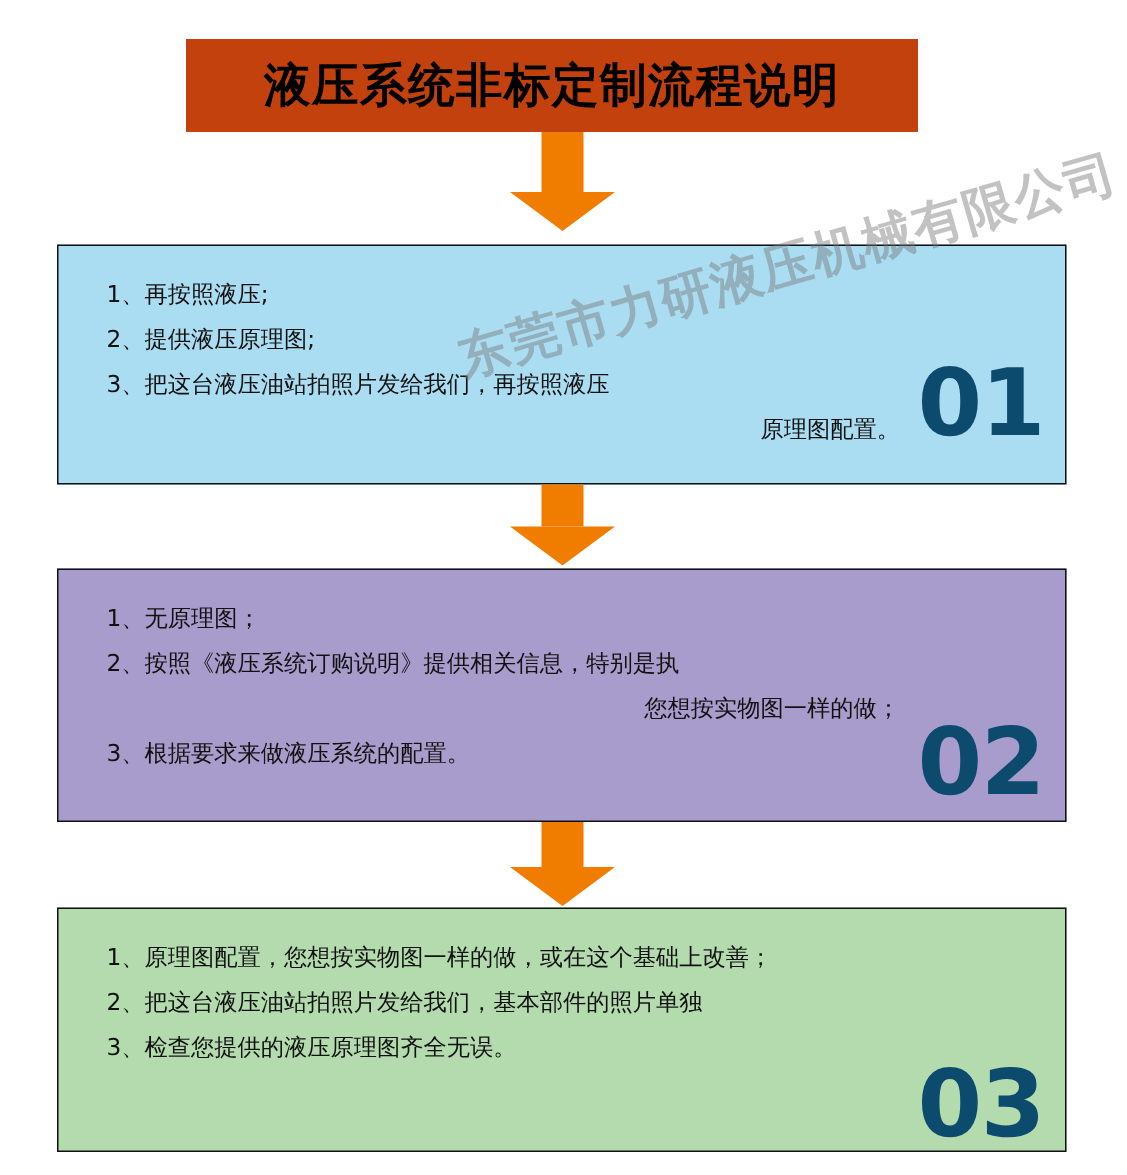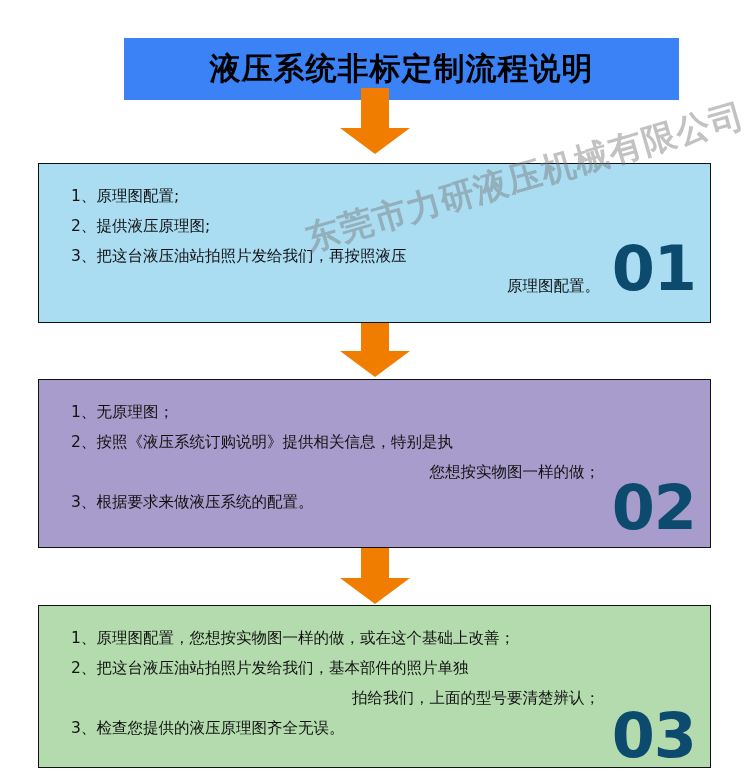--- a/index.html
+++ b/index.html
@@ -19,27 +19,26 @@
     position: relative;
     width: 751px;
     height: 783px;
   }
 
   
   .title-banner {
     position: absolute;
     left: 124px;
     top: 26px;
-    width: 555px;
+    width: 488px;
     height: 62px;
-    background: #3b82f6;
+    background: #c2410c;
     display: flex;
     align-items: center;
     justify-content: center;
-    margin-top: 12px;
   }
   .title-text {
     color: #000000;
     font-size: 31px;
     font-weight: bold;
     letter-spacing: 1px;
     white-space: nowrap;
   }
 
   
@@ -149,21 +148,21 @@
 
   <div class="arrow" id="arrow-1">
     <div class="stem"></div>
     <div class="head"></div>
   </div>
 
   <div class="step-box" id="step-1">
     <div class="step-lines">
       <div class="line">
         <span class="num">1、</span>
-        <span class="txt">原理图配置;</span>
+        <span class="txt">再按照液压;</span>
       </div>
       <div class="line">
         <span class="num">2、</span>
         <span class="txt">提供液压原理图;</span>
       </div>
       <div class="line">
         <span class="num">3、</span>
         <span class="txt">把这台液压油站拍照片发给我们，再按照液压</span>
       </div>
       <div class="line cont">
@@ -207,23 +206,20 @@
   <div class="step-box" id="step-3">
     <div class="step-lines">
       <div class="line">
         <span class="num">1、</span>
         <span class="txt">原理图配置，您想按实物图一样的做，或在这个基础上改善；</span>
       </div>
       <div class="line">
         <span class="num">2、</span>
         <span class="txt">把这台液压油站拍照片发给我们，基本部件的照片单独</span>
       </div>
-      <div class="line cont">
-        <span class="txt">拍给我们，上面的型号要清楚辨认；</span>
-      </div>
       <div class="line">
         <span class="num">3、</span>
         <span class="txt">检查您提供的液压原理图齐全无误。</span>
       </div>
     </div>
     <div class="step-number">03</div>
   </div>
 
   <div class="watermark">东莞市力研液压机械有限公司</div>
 

